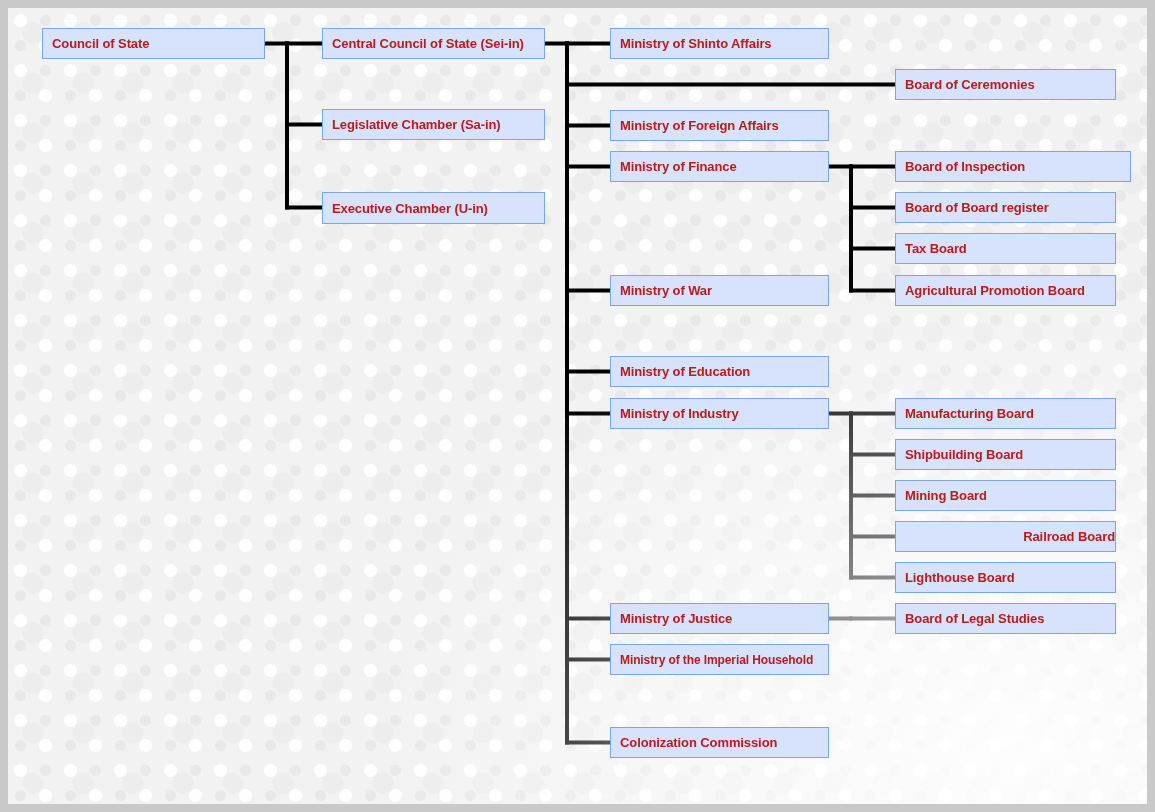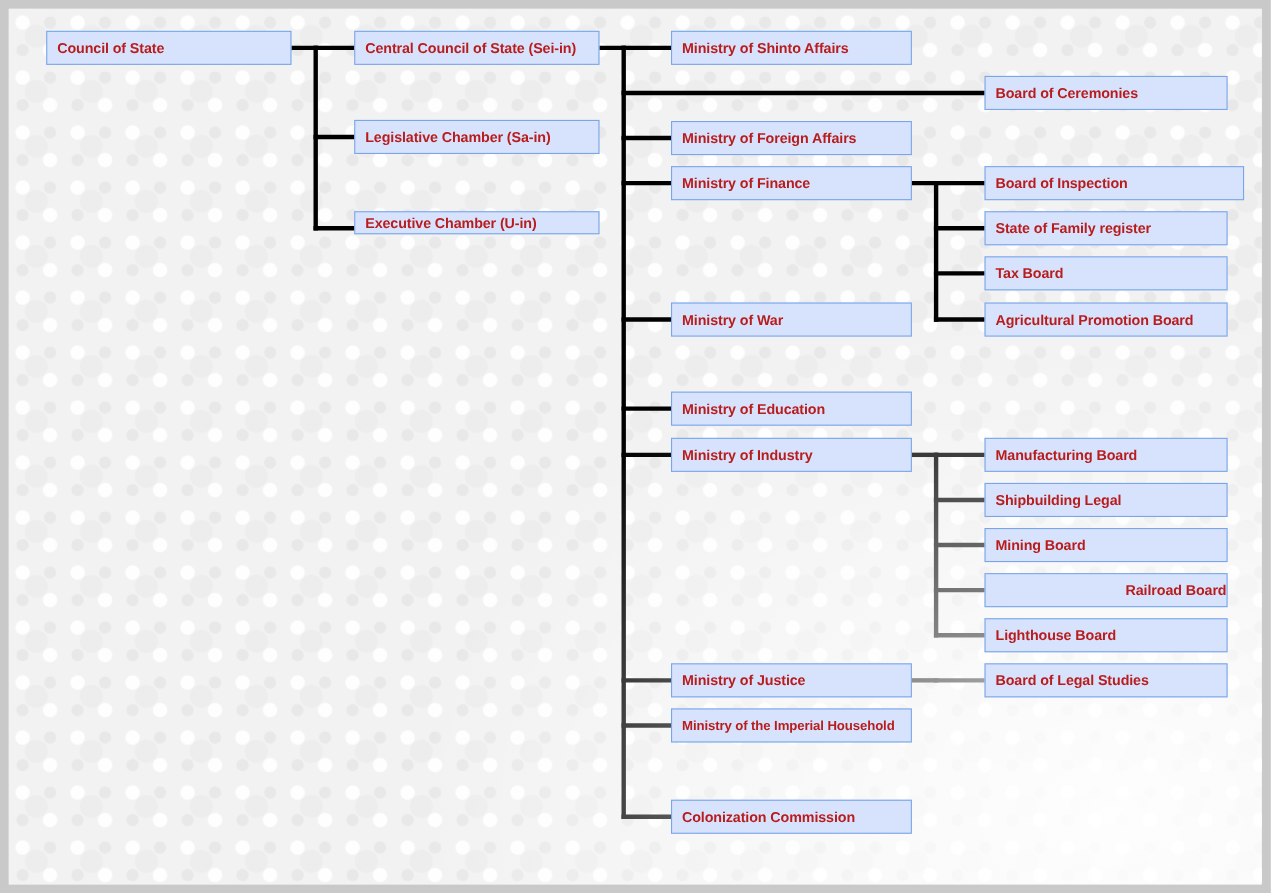--- a/index.html
+++ b/index.html
@@ -113,21 +113,21 @@
     <div id="nodes">
         <div class="node" style="left: 34px; top: 20px; width: 223px; height: 31px;">
           <span>Council of State</span>
         </div>
         <div class="node" style="left: 314px; top: 20px; width: 223px; height: 31px;">
           <span>Central Council of State (Sei-in)</span>
         </div>
         <div class="node" style="left: 314px; top: 101px; width: 223px; height: 31px;">
           <span>Legislative Chamber (Sa-in)</span>
         </div>
-        <div class="node" style="left: 314px; top: 184px; width: 223px; height: 21px;">
+        <div class="node" style="left: 314px; top: 184px; width: 223px; height: 32px;">
           <span>Executive Chamber (U-in)</span>
         </div>
         <div class="node" style="left: 602px; top: 20px; width: 219px; height: 31px;">
           <span>Ministry of Shinto Affairs</span>
         </div>
         <div class="node" style="left: 602px; top: 102px; width: 219px; height: 31px;">
           <span>Ministry of Foreign Affairs</span>
         </div>
         <div class="node" style="left: 602px; top: 143px; width: 219px; height: 31px;">
           <span>Ministry of Finance</span>
@@ -150,33 +150,33 @@
         <div class="node" style="left: 602px; top: 719px; width: 219px; height: 31px;">
           <span>Colonization Commission</span>
         </div>
         <div class="node" style="left: 887px; top: 61px; width: 221px; height: 31px;">
           <span>Board of Ceremonies</span>
         </div>
         <div class="node" style="left: 887px; top: 143px; width: 236px; height: 31px;">
           <span>Board of Inspection</span>
         </div>
         <div class="node" style="left: 887px; top: 184px; width: 221px; height: 31px;">
-          <span>State of Family register</span>
+          <span>Board of Board register</span>
         </div>
         <div class="node" style="left: 887px; top: 225px; width: 221px; height: 31px;">
           <span>Tax Board</span>
         </div>
         <div class="node" style="left: 887px; top: 267px; width: 221px; height: 31px;">
           <span>Agricultural Promotion Board</span>
         </div>
         <div class="node" style="left: 887px; top: 390px; width: 221px; height: 31px;">
           <span>Manufacturing Board</span>
         </div>
         <div class="node" style="left: 887px; top: 431px; width: 221px; height: 31px;">
-          <span>Shipbuilding Legal</span>
+          <span>Shipbuilding Board</span>
         </div>
         <div class="node" style="left: 887px; top: 472px; width: 221px; height: 31px;">
           <span>Mining Board</span>
         </div>
         <div class="node" style="left: 887px; top: 513px; width: 221px; height: 31px; justify-content: flex-end;">
           <span>Railroad Board</span>
         </div>
         <div class="node" style="left: 887px; top: 554px; width: 221px; height: 31px;">
           <span>Lighthouse Board</span>
         </div>

